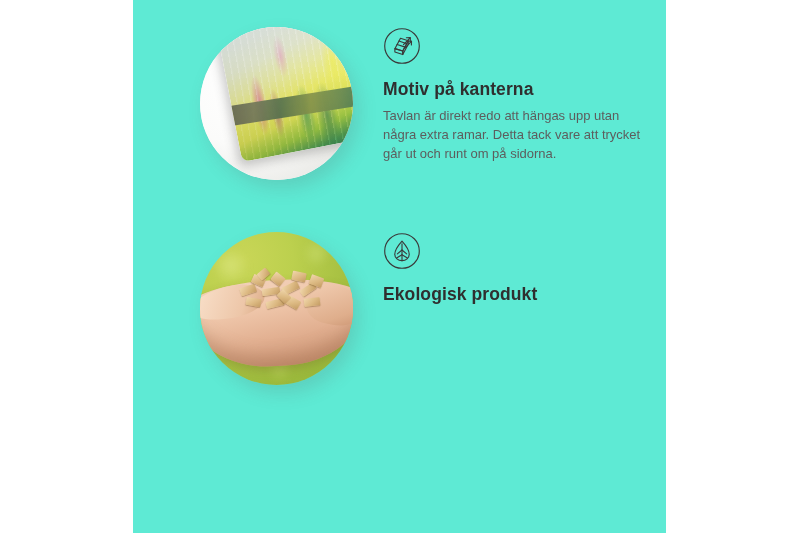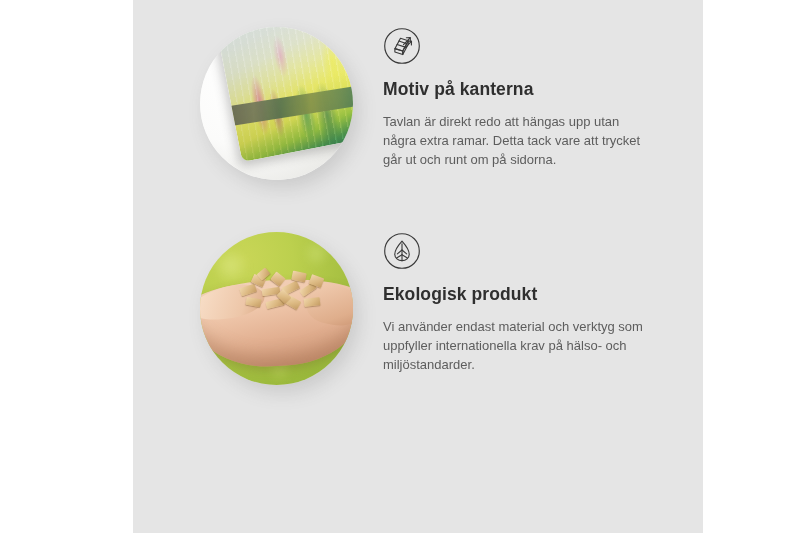--- a/index.html
+++ b/index.html
@@ -22,22 +22,21 @@
     background: #ffffff;
   }
 
   
   .panel {
     position: absolute;
     left: 133px;
     top: 0;
     width: 533px;
     height: 533px;
-    background: #e5e5e5;
-    padding-left: 37px;
+    background: #5eead4;
   }
 
   .feature {
     position: absolute;
     left: 0;
     width: 533px;
   }
   .feature-top    { top: 27px;  height: 213px; }
   .feature-bottom { top: 232px; height: 213px; }
 
@@ -219,21 +218,21 @@
 
   .feature-title {
     margin: 14px 0 0 0;
     font-size: 17.5px;
     font-weight: 700;
     color: #2f2f2f;
     letter-spacing: .1px;
     line-height: 1.2;
   }
   .feature-body {
-    margin: 12px 0 0 0;
+    margin: 6px 0 0 0;
     font-size: 13px;
     color: #5d5d5d;
     line-height: 1.47;
     max-width: 268px;
   }
 </style>
 </head>
 <body>
 
 <div class="stage">
@@ -306,18 +305,17 @@
             <path d="M20 9.6 C15.0 15.2 12.4 19.6 12.4 23.4 C12.4 27.4 15.8 30.2 20 30.2
                      C24.2 30.2 27.6 27.4 27.6 23.4 C27.6 19.6 25.0 15.2 20 9.6 Z"></path>
             <path d="M20 12.4 L20 30.2"></path>
             <path d="M20 19.0 L15.1 23.0"></path>
             <path d="M20 19.0 L24.9 23.0"></path>
             <path d="M20 24.0 L14.3 27.4"></path>
             <path d="M20 24.0 L25.7 27.4"></path>
           </svg>
         </span>
         <h2 class="feature-title">Ekologisk produkt</h2>
-        <p class="feature-body">Vi använder endast material och verktyg som uppfyller internationella krav på hälso- och miljöstandarder.</p>
       </div>
     </div>
 
   </div>
 </div>
 
 </body></html>

